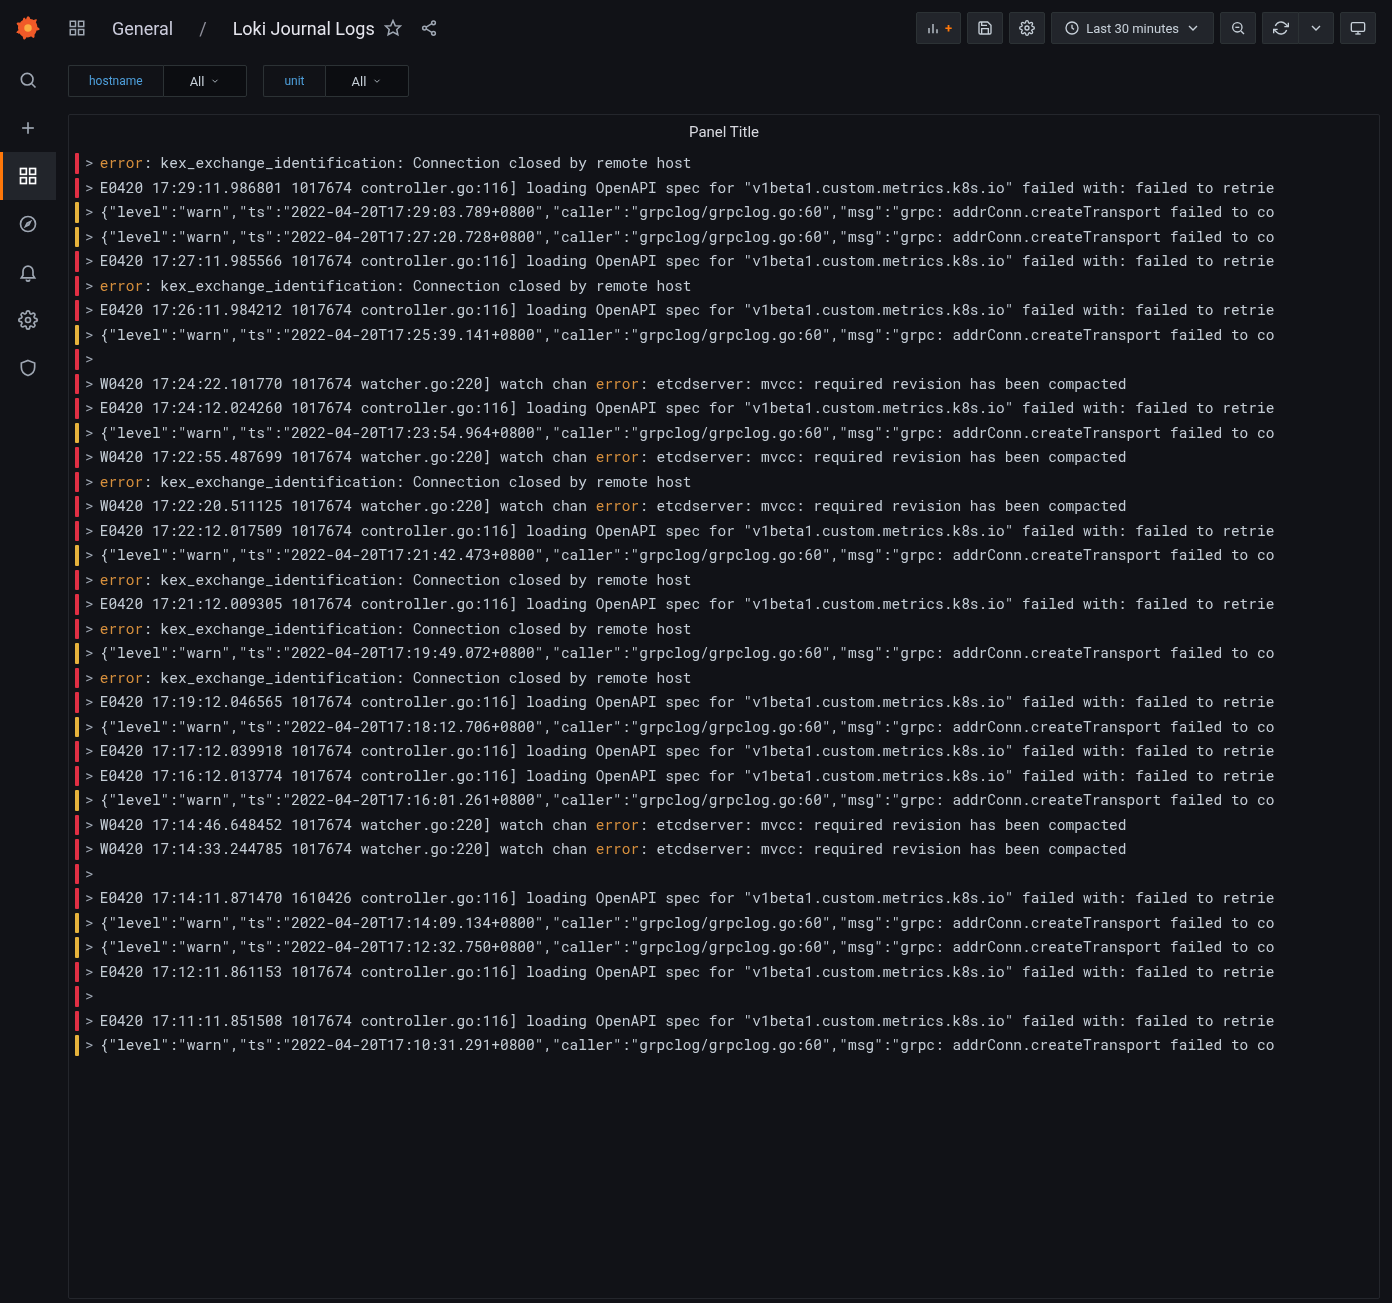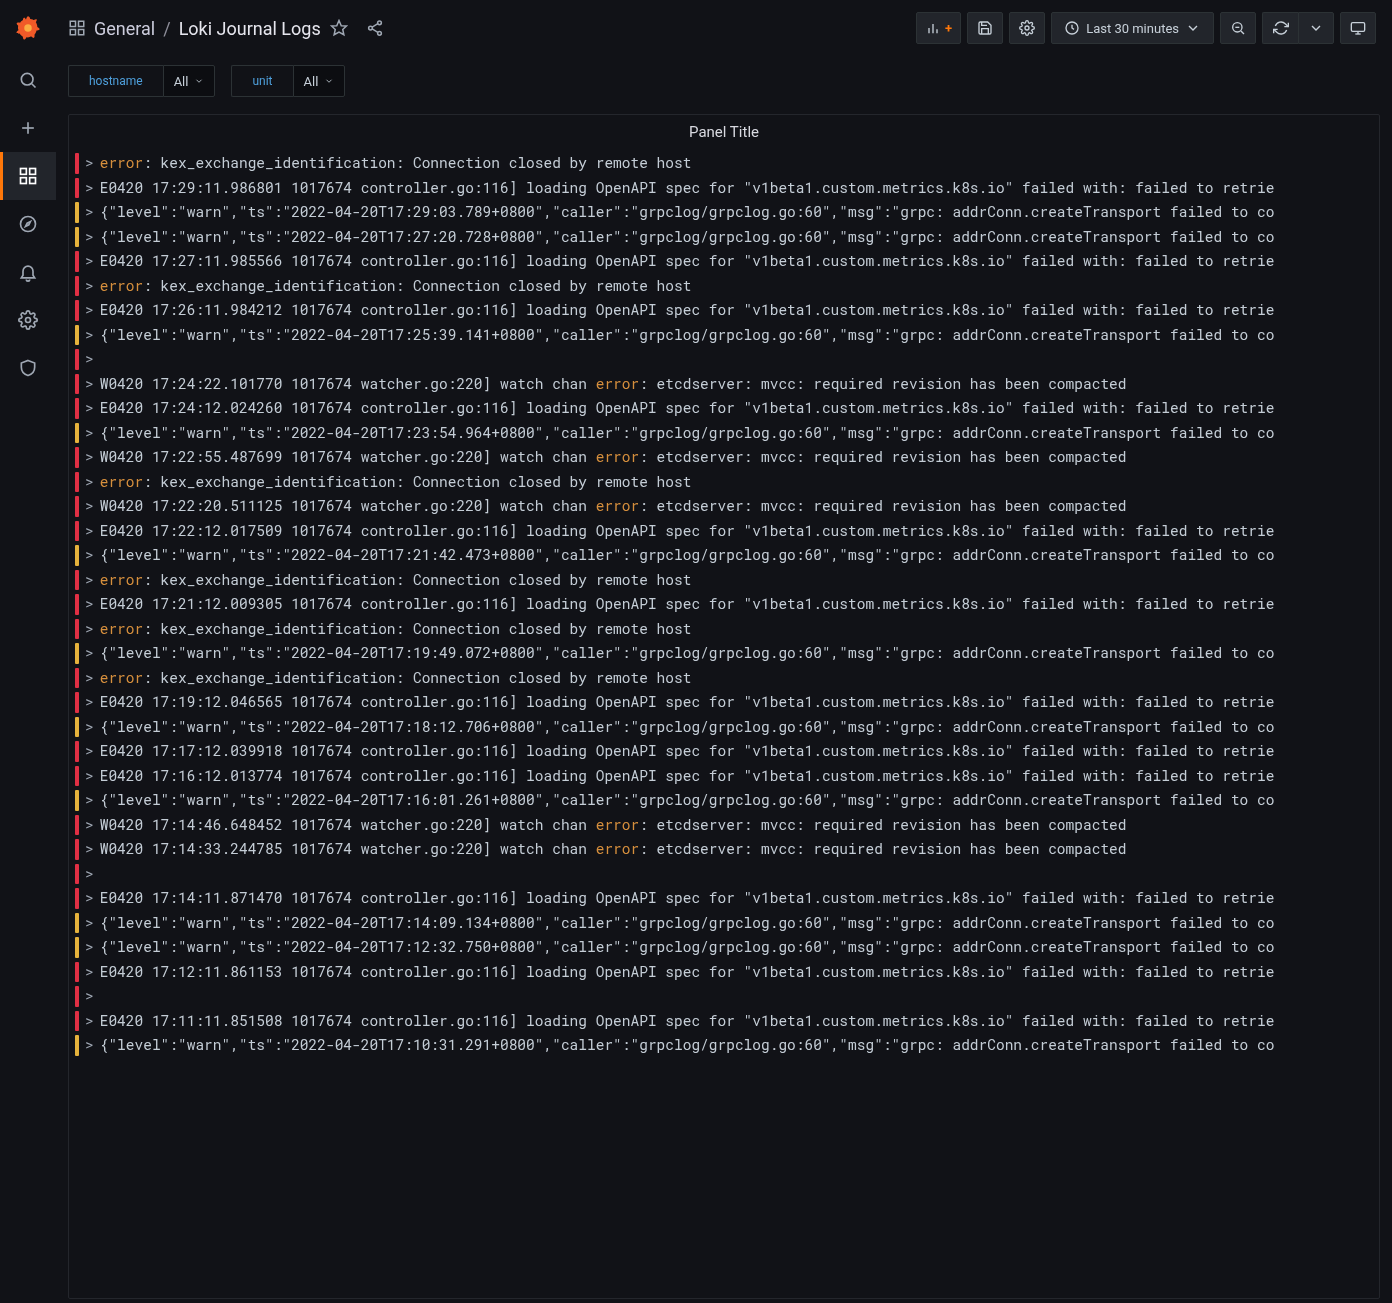--- a/index.html
+++ b/index.html
@@ -27,21 +27,21 @@
   }
   .nav-item svg { width:20px; height:20px; }
   .nav-item.active { background:#22252b; box-shadow: inset 3px 0 0 #ff780a; color:#fff; }
 
   
   .topbar {
     position:fixed; left:56px; right:0; top:0; height:56px;
     display:flex; align-items:center; padding:0 16px 0 12px;
     background:#111217;
   }
-  .crumbs { display:flex; align-items:center; gap:8px; font-size:18px; color:#ccccdc; }
+  .crumbs { display:flex; align-items:center; gap:26px; font-size:18px; color:#ccccdc; }
   .crumbs .folder { color:#ccccdc; }
   .crumbs .sep { color:#8e8e9a; }
   .crumbs .title { color:#e6e6ee; font-weight:400; }
   .crumbs svg.home { width:18px; height:18px; color:#9fa7b3; cursor:pointer; }
   .icon-btn {
     width:36px; height:32px; display:flex; align-items:center; justify-content:center;
     color:#9fa7b3; cursor:pointer; border-radius:2px;
   }
   .top-right { margin-left:auto; display:flex; align-items:center; gap:6px; }
   .tb-btn {
@@ -60,21 +60,21 @@
     display:flex; align-items:center; gap:16px; padding:0 12px;
     background:#111217;
   }
   .vargroup { display:flex; align-items:stretch; height:32px; }
   .varlabel {
     display:flex; align-items:center; padding:0 20px;
     background:#111217; border:1px solid #2c3235; border-right:none; border-radius:2px 0 0 2px;
     color:#4e9fdb; font-size:12px;
   }
   .varvalue {
-    display:flex; align-items:center; padding:0 10px; gap:6px;
+    display:flex; align-items:center; padding:0 26px; gap:6px;
     background:#0c0d11; border:1px solid #2c3235; border-radius:0 2px 2px 0;
     color:#c7d0d9; font-size:13px; cursor:pointer;
   }
   .varvalue.textin { cursor:text; min-width:180px; }
   .chev { width:10px; height:10px; }
 
   
   .panel-area { position:absolute; left:56px; right:0; top:106px; bottom:0; padding:8px 12px 4px 12px; }
   .panel {
     width:100%; height:100%;
@@ -409,21 +409,21 @@
           <span class="caret-exp">&gt;</span>
           <span>W0420 17:14:33.244785 1017674 watcher.go:220] watch chan <span class="hl">error</span>: etcdserver: mvcc: required revision has been compacted</span>
         </div>
         <div class="logrow">
           <div class="bar red"></div>
           <span class="caret-exp">&gt;</span>
         </div>
         <div class="logrow">
           <div class="bar red"></div>
           <span class="caret-exp">&gt;</span>
-          <span>E0420 17:14:11.871470 1017674 controller.go:116] loading OpenAPI spec for "v1beta1.custom.metrics.k8s.io" failed with: failed to retrie</span>
+          <span>E0420 17:14:11.871470 1610426 controller.go:116] loading OpenAPI spec for "v1beta1.custom.metrics.k8s.io" failed with: failed to retrie</span>
         </div>
         <div class="logrow">
           <div class="bar yellow"></div>
           <span class="caret-exp">&gt;</span>
           <span>{"level":"warn","ts":"2022-04-20T17:14:09.134+0800","caller":"grpclog/grpclog.go:60","msg":"grpc: addrConn.createTransport failed to co</span>
         </div>
         <div class="logrow">
           <div class="bar yellow"></div>
           <span class="caret-exp">&gt;</span>
           <span>{"level":"warn","ts":"2022-04-20T17:12:32.750+0800","caller":"grpclog/grpclog.go:60","msg":"grpc: addrConn.createTransport failed to co</span>

